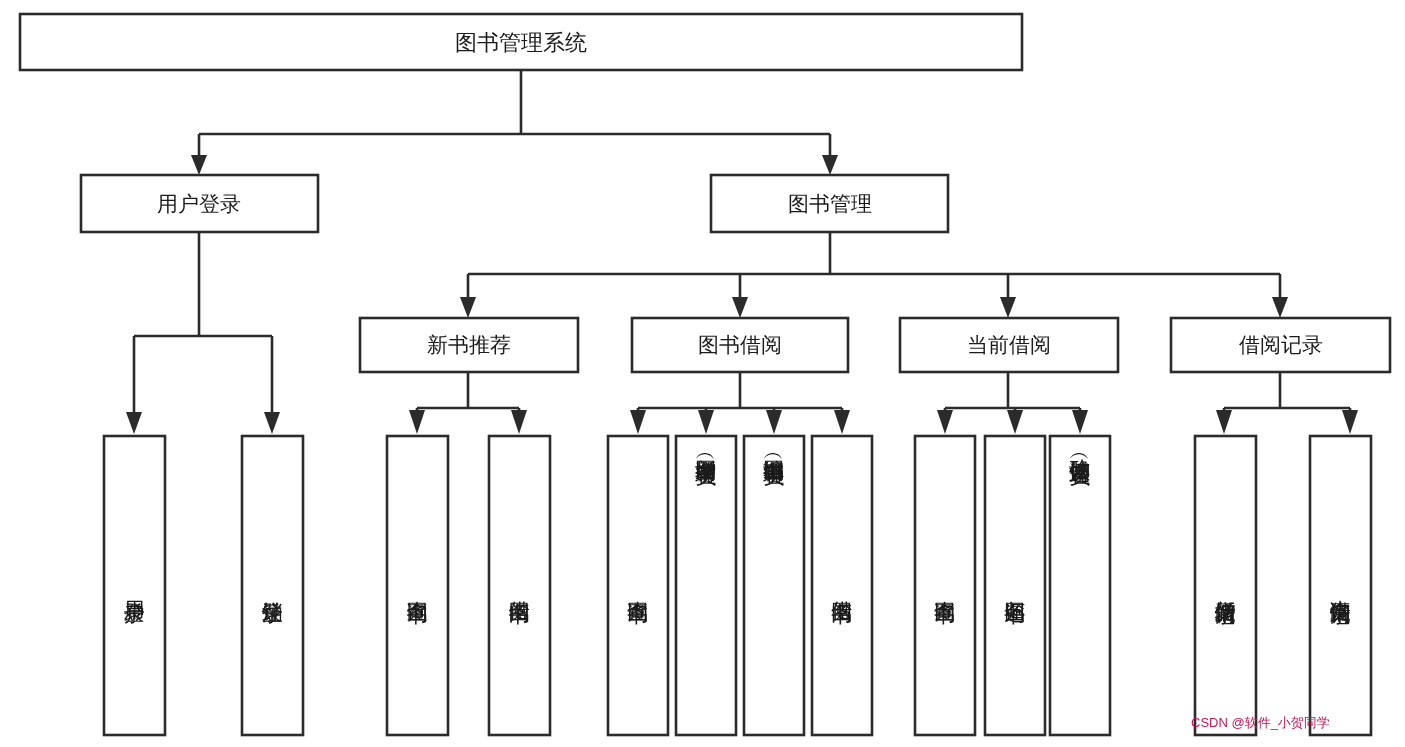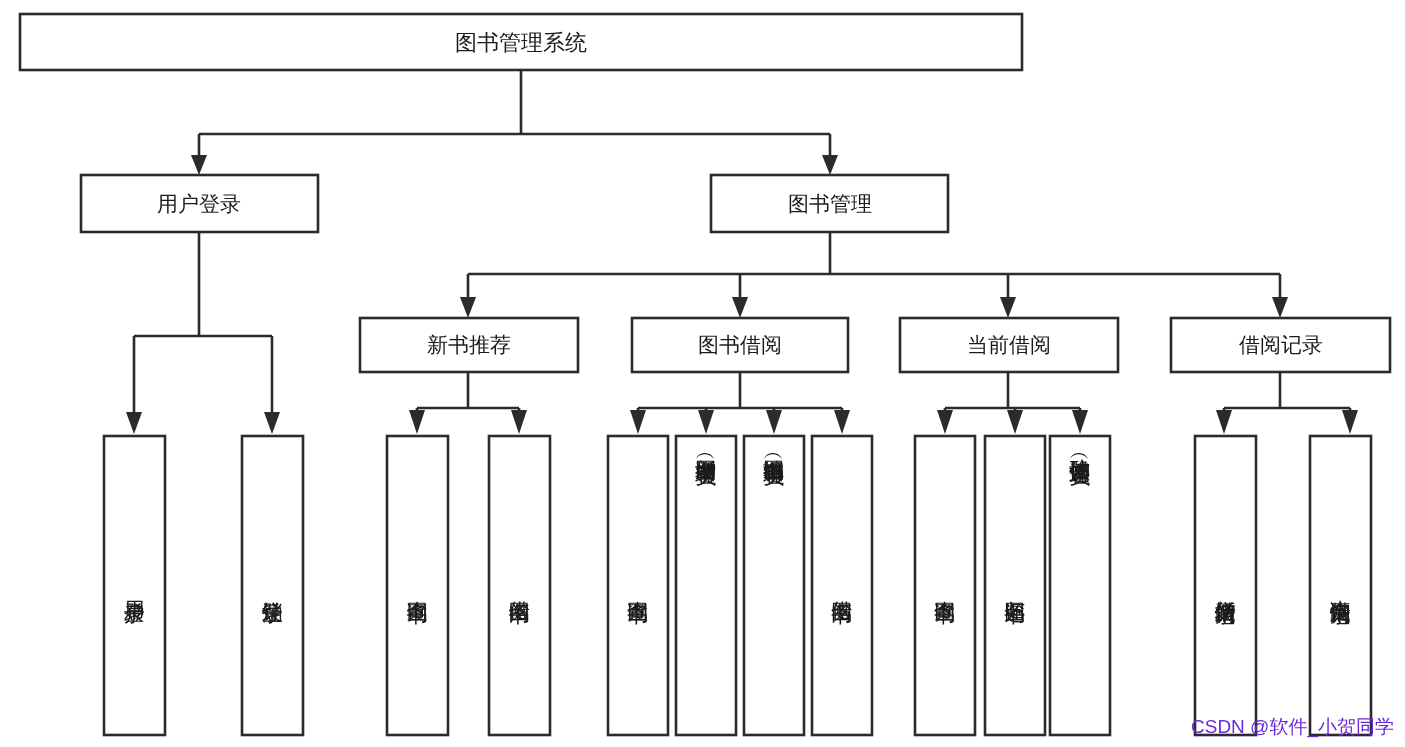--- a/index.html
+++ b/index.html
@@ -69,22 +69,22 @@
     color: #1b1b1b;
     letter-spacing: 1px;
     text-align: center;
     white-space: nowrap;
   }
   .watermark {
     position: absolute;
     left: 1191px;
     top: 714px;
     font-family: "Liberation Sans", "DejaVu Sans", sans-serif;
-    font-size: 19px;
-    color: #6d28d9;
+    font-size: 13px;
+    color: #be185d;
     white-space: nowrap;
     user-select: none;
   }
 </style>
 </head>
 <body>
 
 <div id="diagram-root">
 
   <svg class="diagram-canvas" viewBox="0 0 1405 747" xmlns="http://www.w3.org/2000/svg">

